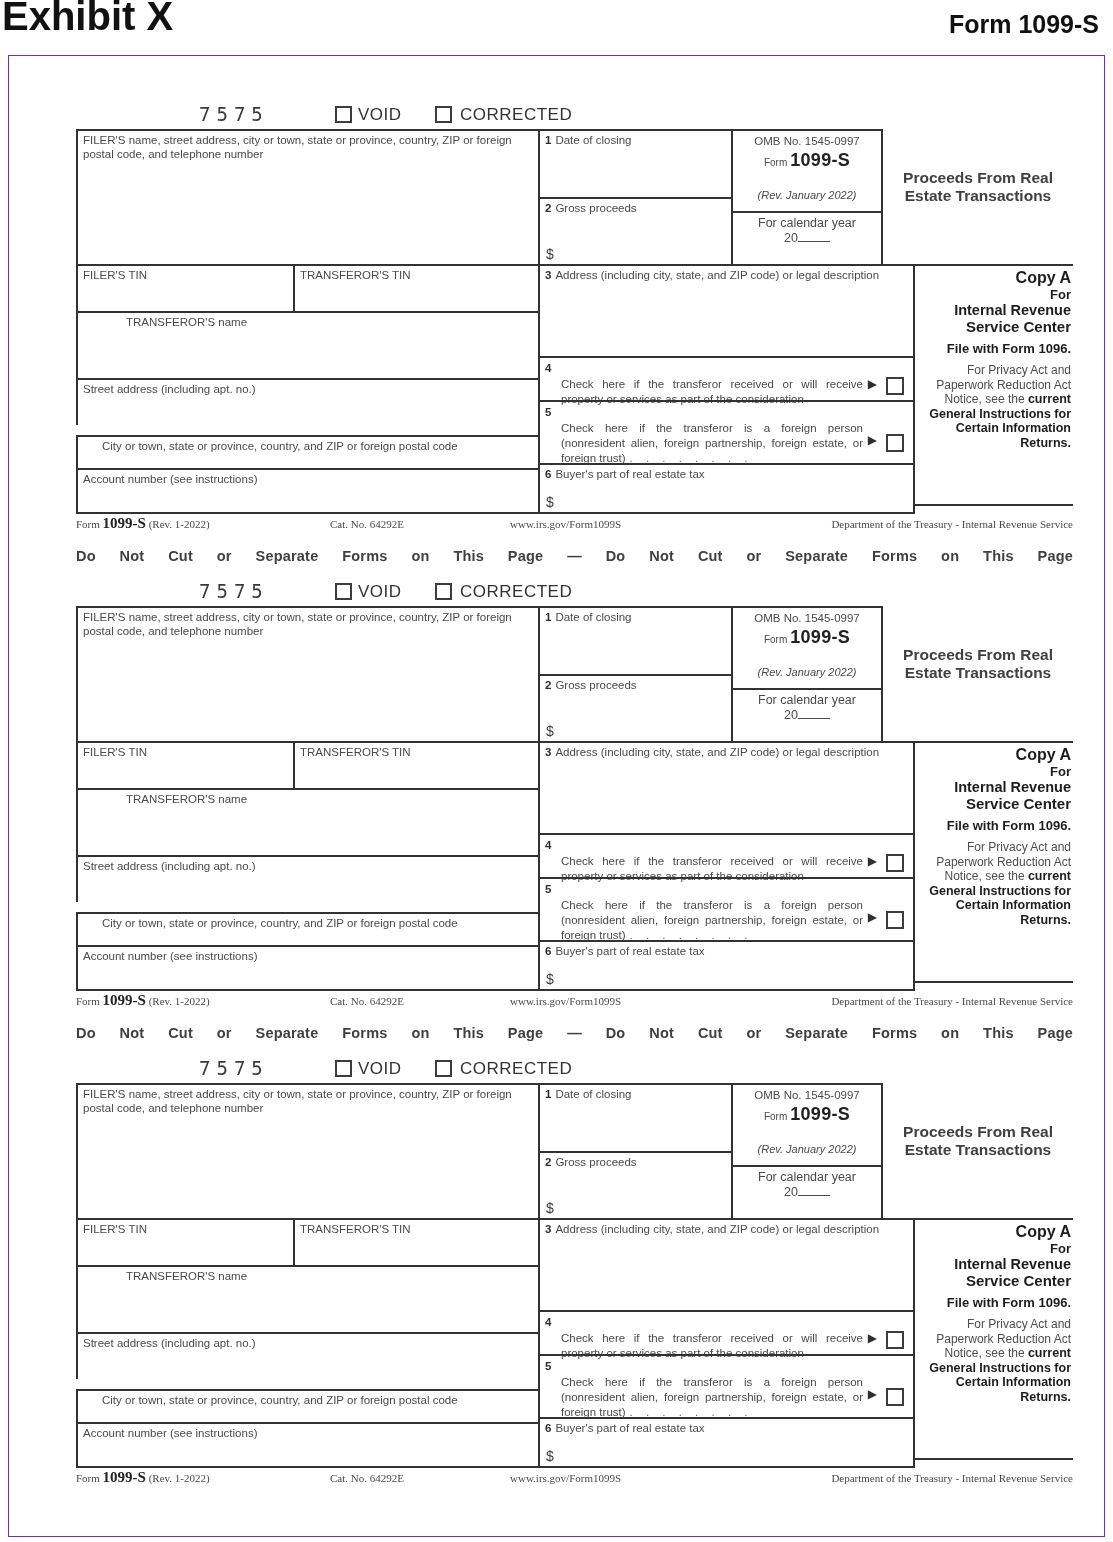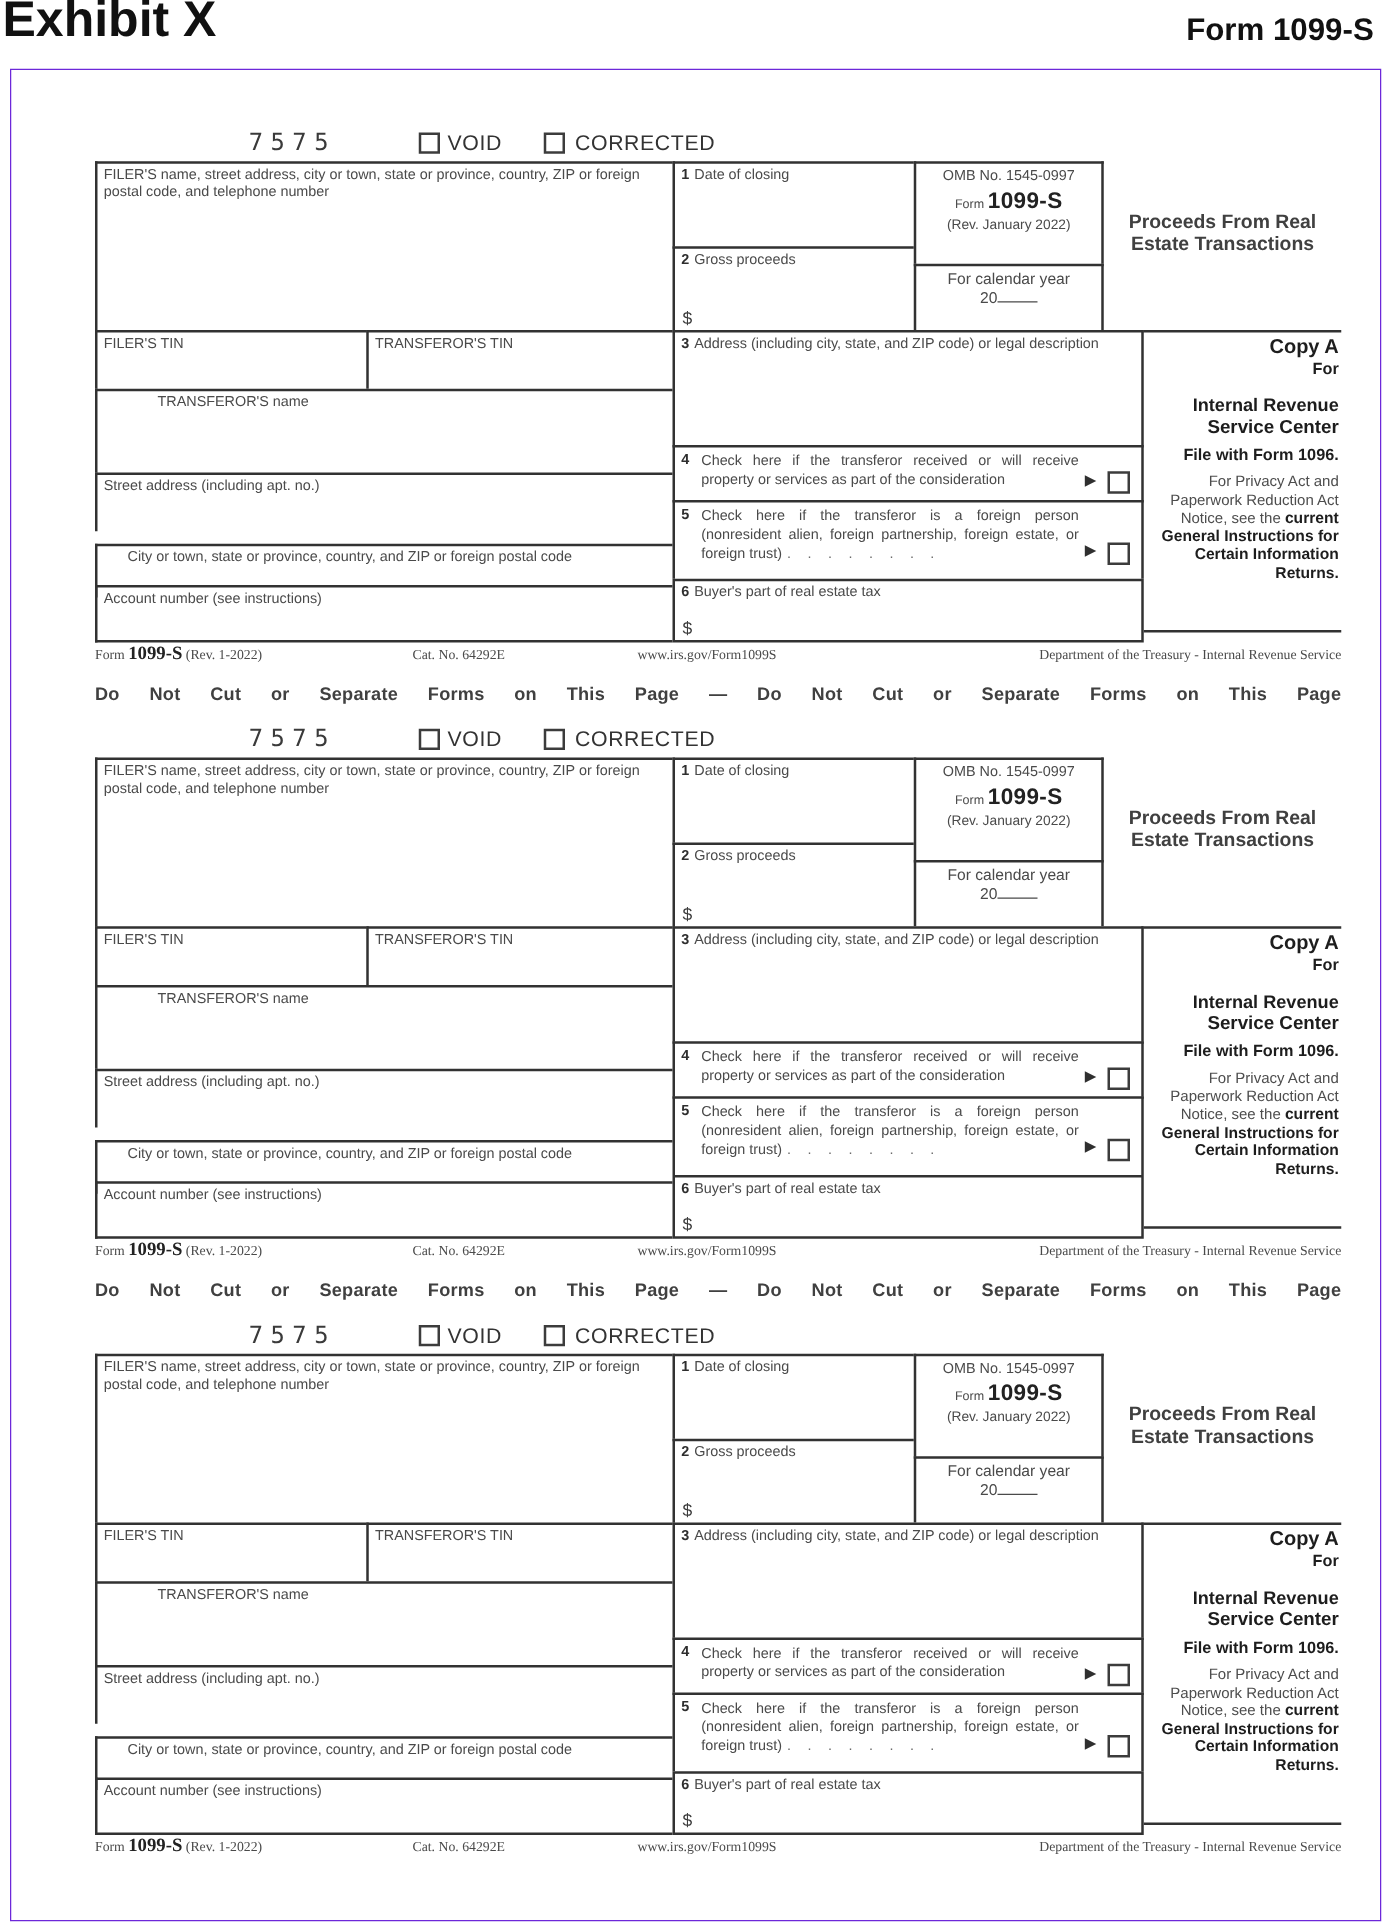--- a/index.html
+++ b/index.html
@@ -51,21 +51,21 @@
 
   .g-filer { left:0; top:0; width:462px; height:135px; padding-right:14px; }
   .g-box1 { left:462px; top:0; width:193px; height:68px; }
   .g-box2 { left:462px; top:68px; width:193px; height:67px; }
   .g-omb  { left:655px; top:0; width:152px; height:82px; text-align:center; padding-top:4px; }
   .g-cal  { left:655px; top:82px; width:152px; height:53px; text-align:center; font-size:12.5px; padding-top:4px; }
   .omb-no { font-size:11.5px; color:#4a4a4a; }
   .omb-form-line { margin-top:5px; }
   .omb-form-word { font-size:10px; color:#4a4a4a; margin-right:3px; }
   .omb-form-number { font-size:18px; font-weight:800; color:#222; letter-spacing:0.3px; }
-  .omb-rev { font-size:11px; margin-top:4px; color:#4a4a4a; }
+  .omb-rev { font-size:11px; margin-top:20px; color:#4a4a4a;font-style:italic; }
   .cal-blank { display:inline-block; width:32px; border-bottom:1.5px solid #4a4a4a; height:11px; }
 
   .g-title {
     left:807px; top:40px; width:190px; border:none; text-align:center;
     font-size:15.5px; line-height:18px; font-weight:800; color:#404040; padding:0;
   }
 
   .g-tinl  { left:0; top:135px; width:217px; height:47px; }
   .g-tinr  { left:217px; top:135px; width:245px; height:47px; }
   .g-tname { left:0; top:182px; width:462px; height:67px;padding-left:48px; }
@@ -73,38 +73,38 @@
   .g-city  { left:0; top:306px; width:462px; height:43px;padding-left:24px; }
   .g-acct  { left:0; top:339px; width:462px; height:46px; }
 
   .g-box3 { left:462px; top:135px; width:377px; height:92px; }
   .g-box4 { left:462px; top:227px; width:377px; height:44px; }
   .g-box5 { left:462px; top:271px; width:377px; height:63px; }
   .g-box6 { left:462px; top:334px; width:377px; height:51px; }
 
   .chk-text { margin-left:16px; width:302px; text-align:justify; color:#4a4a4a; font-size:11.5px; line-height:15px; }
   .chk-num { position:absolute; left:5px; top:4px; }
-  .g-box4 .chk-text, .g-box5 .chk-text { margin-top:1px; }
+  .g-box4 .chk-text, .g-box5 .chk-text { margin-top:16px; }
   .arrow { position:absolute; font-size:12px; color:#2f2f2f; }
   .g-box4 .arrow { right:36px; bottom:9px; }
   .g-box5 .arrow { right:36px; bottom:16px; }
   .chk-box { position:absolute; width:18px; height:18px; border:2px solid #3c3c3c; background:#fff; }
   .g-box4 .chk-box { right:9px; bottom:5px; }
   .g-box5 .chk-box { right:9px; bottom:11px; }
   .dots { letter-spacing:5px; color:#6a6a6a; margin-left:4px; }
 
   .g-copya {
     left:839px; top:135px; width:158px; height:242px;
     border-left:none; border-top:2px solid #323232; border-bottom:2px solid #323232;
     text-align:right; padding:3px 2px 4px 6px;
   }
   .ca-b { font-weight:800; color:#1d1d1d; }
   .ca1 { font-size:16px; line-height:18px; }
   .ca2 { font-size:13px; line-height:15px; }
-  .ca3 { font-size:14.5px; line-height:16px;margin-top:15px; }
+  .ca3 { font-size:14.5px; line-height:16px; }
   .ca4 { font-size:15px; line-height:17px; }
   .ca-file { font-size:13px; line-height:15px; margin-top:6px; }
   .ca-privacy { margin-top:7px; font-size:12px; line-height:14.5px; color:#4d4d4d; }
   .ca-privacy .ca-b { font-size:12.5px; }
 
   .form-footer { position:absolute; left:0; top:415px; width:997px; height:20px; font-size:11px; color:#4a4a4a;font-family:Liberation Serif, serif; }
   .ff { position:absolute; top:0; white-space:nowrap; }
   .ff-formid { left:0; top:-3px; }
   .ff-form-word { font-size:11px; }
   .ff-form-number { font-size:15px; font-weight:800; color:#222; }

